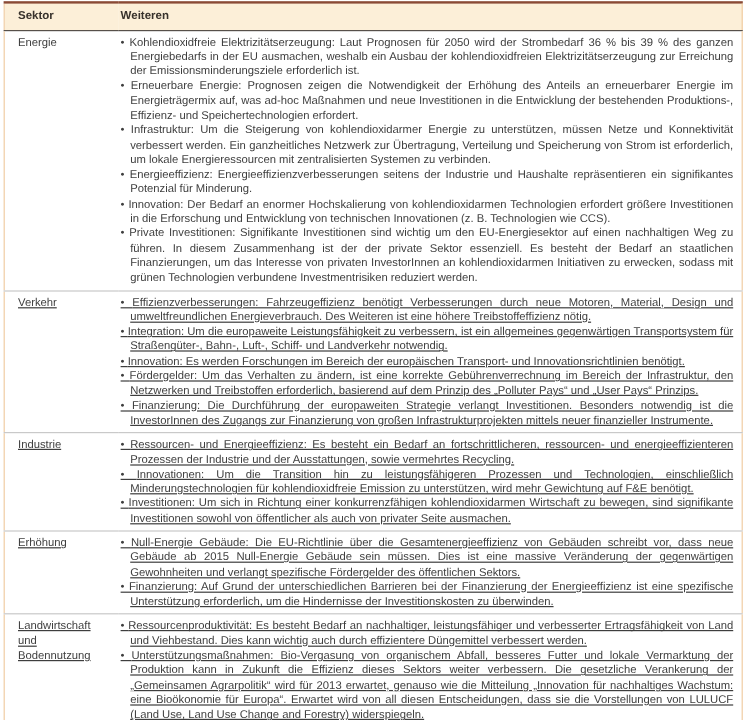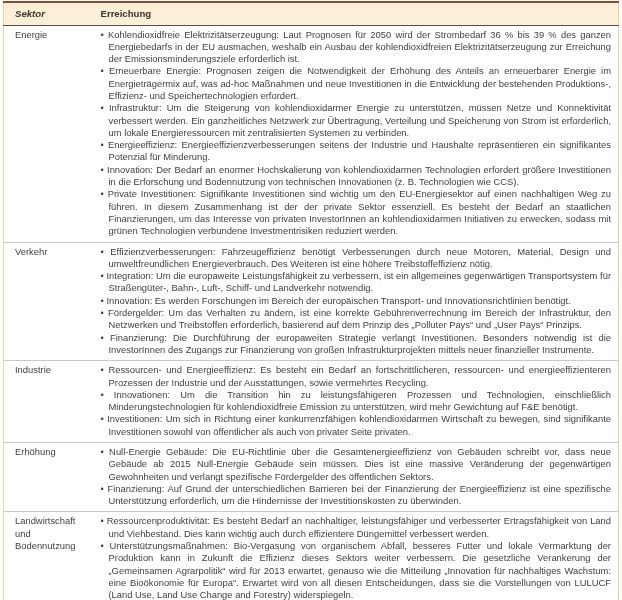--- a/index.html
+++ b/index.html
@@ -35,31 +35,31 @@
     background: var(--header-bg);
     border-bottom: 1px solid var(--header-rule);
     font-size: 9.6px;
     font-weight: bold;
     color: var(--header-text);
     text-align: left;
     height: 23px;
     vertical-align: middle;
     padding: 0;
   }
-  th.col-sector { width: 95px; padding-left: 11px; font-style: italic; }
+  th.col-sector { width: 95px; padding-left: 11px; }
   th.col-potential { padding-left: 2px; }
   tbody td {
     vertical-align: top;
     font-size: 9.4px;
     line-height: 12.3px;
     color: var(--text);
     padding-top: 3px;
     padding-bottom: 4px;
   }
-  tbody tr + tr td { border-top: 1px solid var(--row-divider); }
+  tbody tr + tr td { border-top: 1px solid var(--row-divider); text-decoration: underline; }
   td.sector-cell { padding-left: 11px; padding-right: 5px; }
   td.potential-cell { padding-left: 2px; padding-right: 0; }
   ul.bullet-list { margin: 0; padding: 0; list-style: none; }
   ul.bullet-list li {
     margin: 0;
     padding-left: 8px;
     padding-right: 7px;
     text-indent: -8px;
     text-align: justify;
     hyphens: auto;
@@ -68,33 +68,33 @@
   ul.bullet-list li::before { content: "\2022\00A0"; }
 </style>
 </head>
 <body>
 
 <div class="page">
   <table class="sector-table">
     <thead>
       <tr>
         <th class="col-sector">Sektor</th>
-        <th class="col-potential">Erreichung</th>
+        <th class="col-potential">Weiteren</th>
       </tr>
     </thead>
     <tbody>
   <tr>
     <td class="sector-cell">Energie</td>
     <td class="potential-cell">
       <ul class="bullet-list">
               <li>Kohlendioxidfreie Elektrizitätserzeugung: Laut Prognosen für 2050 wird der Strombedarf 36 % bis 39 % des ganzen Energiebedarfs in der EU ausmachen, weshalb ein Ausbau der kohlendioxidfreien Elektrizitätserzeugung zur Erreichung der Emissionsminderungsziele erforderlich ist.</li>
               <li>Erneuerbare Energie: Prognosen zeigen die Notwendigkeit der Erhöhung des Anteils an erneuerbarer Energie im Energieträgermix auf, was ad-hoc Maßnahmen und neue Investitionen in die Entwicklung der bestehenden Produktions-, Effizienz- und Speichertechnologien erfordert.</li>
               <li>Infrastruktur: Um die Steigerung von kohlendioxidarmer Energie zu unterstützen, müssen Netze und Konnektivität verbessert werden. Ein ganzheitliches Netzwerk zur Übertragung, Verteilung und Speicherung von Strom ist erforderlich, um lokale Energieressourcen mit zentralisierten Systemen zu verbinden.</li>
               <li>Energieeffizienz: Energieeffizienzverbesserungen seitens der Industrie und Haushalte repräsentieren ein signifikantes Potenzial für Minderung.</li>
-              <li>Innovation: Der Bedarf an enormer Hochskalierung von kohlendioxidarmen Technologien erfordert größere Investitionen in die Erforschung und Bodennutzung von technischen Innovationen (z. B. Technologien wie CCS).</li>
+              <li>Innovation: Der Bedarf an enormer Hochskalierung von kohlendioxidarmen Technologien erfordert größere Investitionen in die Erforschung und Entwicklung von technischen Innovationen (z. B. Technologien wie CCS).</li>
               <li>Private Investitionen: Signifikante Investitionen sind wichtig um den EU-Energiesektor auf einen nachhaltigen Weg zu führen. In diesem Zusammenhang ist der der private Sektor essenziell. Es besteht der Bedarf an staatlichen Finanzierungen, um das Interesse von privaten InvestorInnen an kohlendioxidarmen Initiativen zu erwecken, sodass mit grünen Technologien verbundene Investmentrisiken reduziert werden.</li>
             </ul>
     </td>
   </tr>
 
   <tr>
     <td class="sector-cell">Verkehr</td>
     <td class="potential-cell">
       <ul class="bullet-list">
               <li>Effizienzverbesserungen: Fahrzeugeffizienz benötigt Verbesserungen durch neue Motoren, Material, Design und umweltfreundlichen Energieverbrauch. Des Weiteren ist eine höhere Treibstoffeffizienz nötig.</li>
@@ -105,21 +105,21 @@
             </ul>
     </td>
   </tr>
 
   <tr>
     <td class="sector-cell">Industrie</td>
     <td class="potential-cell">
       <ul class="bullet-list">
               <li>Ressourcen- und Energieeffizienz: Es besteht ein Bedarf an fortschrittlicheren, ressourcen- und energieeffizienteren Prozessen der Industrie und der Ausstattungen, sowie vermehrtes Recycling.</li>
               <li>Innovationen: Um die Transition hin zu leistungsfähigeren Prozessen und Technologien, einschließlich Minderungstechnologien für kohlendioxidfreie Emission zu unterstützen, wird mehr Gewichtung auf F&amp;E benötigt.</li>
-              <li>Investitionen: Um sich in Richtung einer konkurrenzfähigen kohlendioxidarmen Wirtschaft zu bewegen, sind signifikante Investitionen sowohl von öffentlicher als auch von privater Seite privaten.</li>
+              <li>Investitionen: Um sich in Richtung einer konkurrenzfähigen kohlendioxidarmen Wirtschaft zu bewegen, sind signifikante Investitionen sowohl von öffentlicher als auch von privater Seite ausmachen.</li>
             </ul>
     </td>
   </tr>
 
   <tr>
     <td class="sector-cell">Erhöhung</td>
     <td class="potential-cell">
       <ul class="bullet-list">
               <li>Null-Energie Gebäude: Die EU-Richtlinie über die Gesamtenergieeffizienz von Gebäuden schreibt vor, dass neue Gebäude ab 2015 Null-Energie Gebäude sein müssen. Dies ist eine massive Veränderung der gegenwärtigen Gewohnheiten und verlangt spezifische Fördergelder des öffentlichen Sektors.</li>
               <li>Finanzierung: Auf Grund der unterschiedlichen Barrieren bei der Finanzierung der Energieeffizienz ist eine spezifische Unterstützung erforderlich, um die Hindernisse der Investitionskosten zu überwinden.</li>

